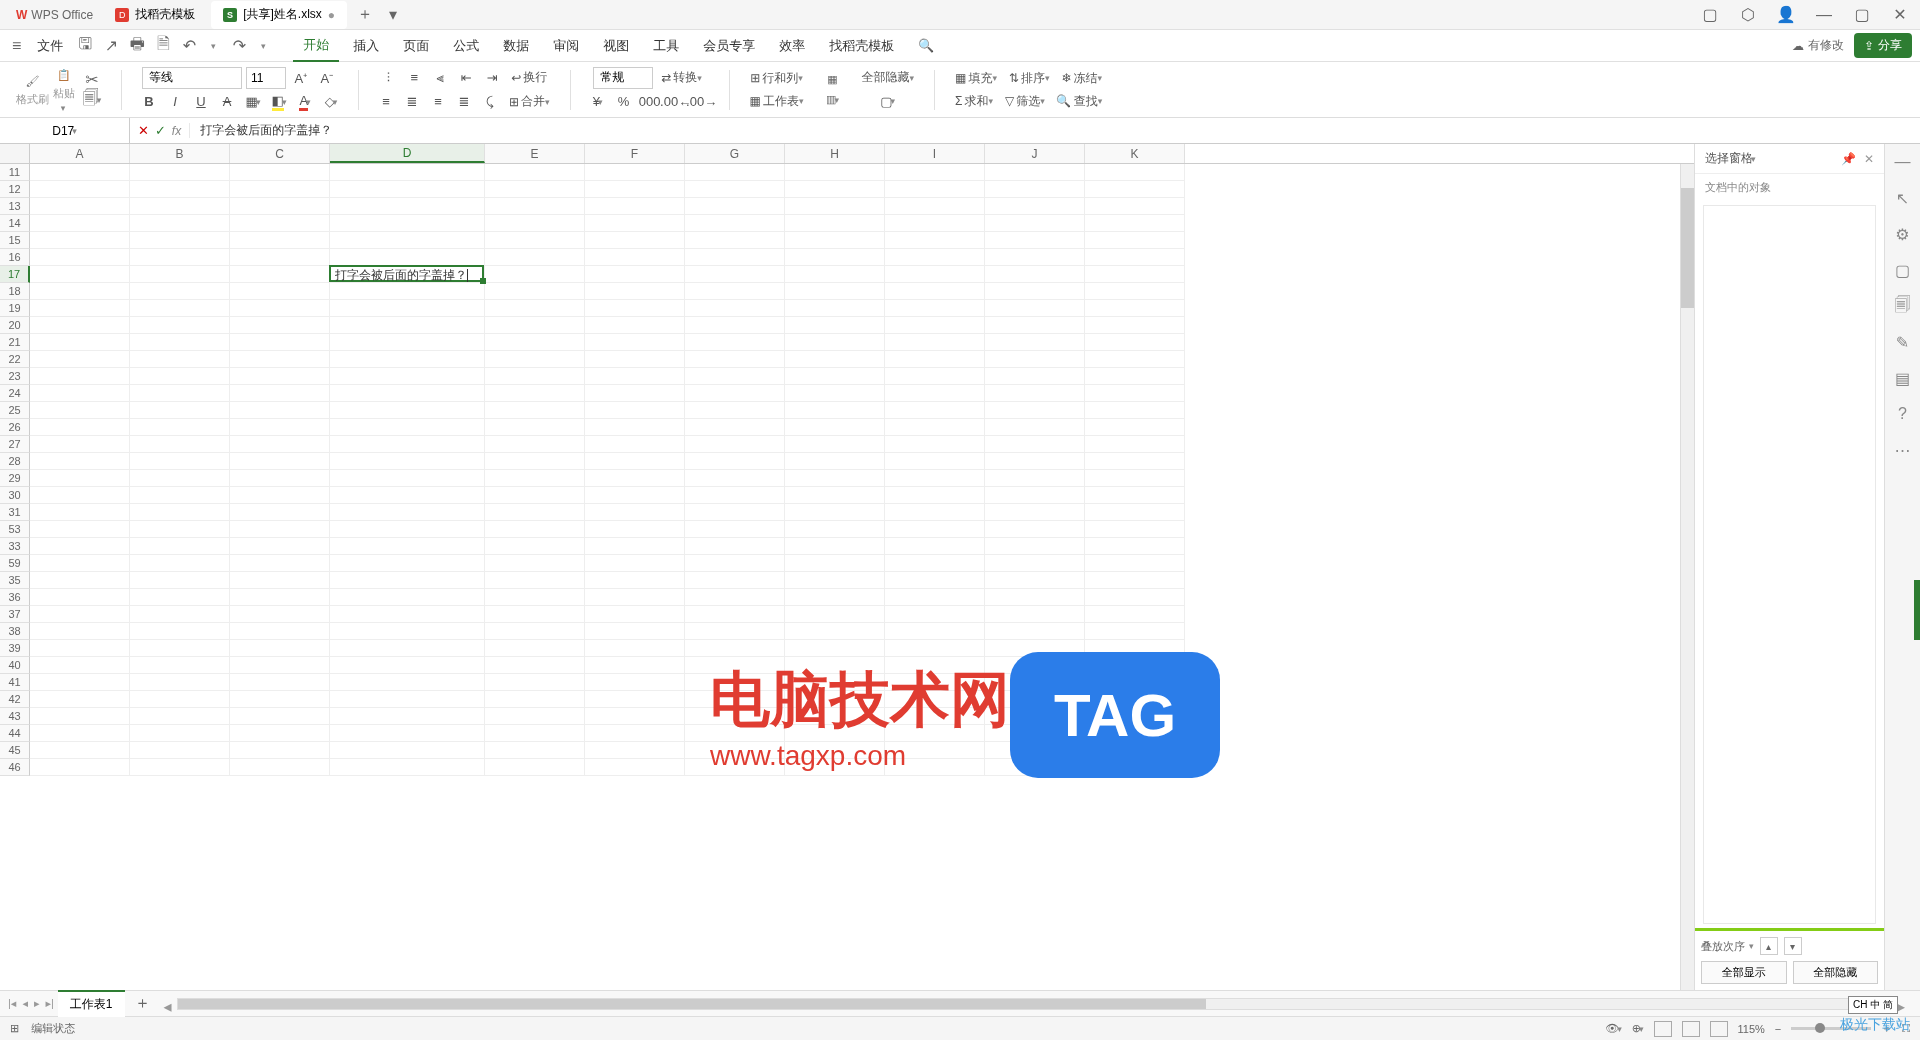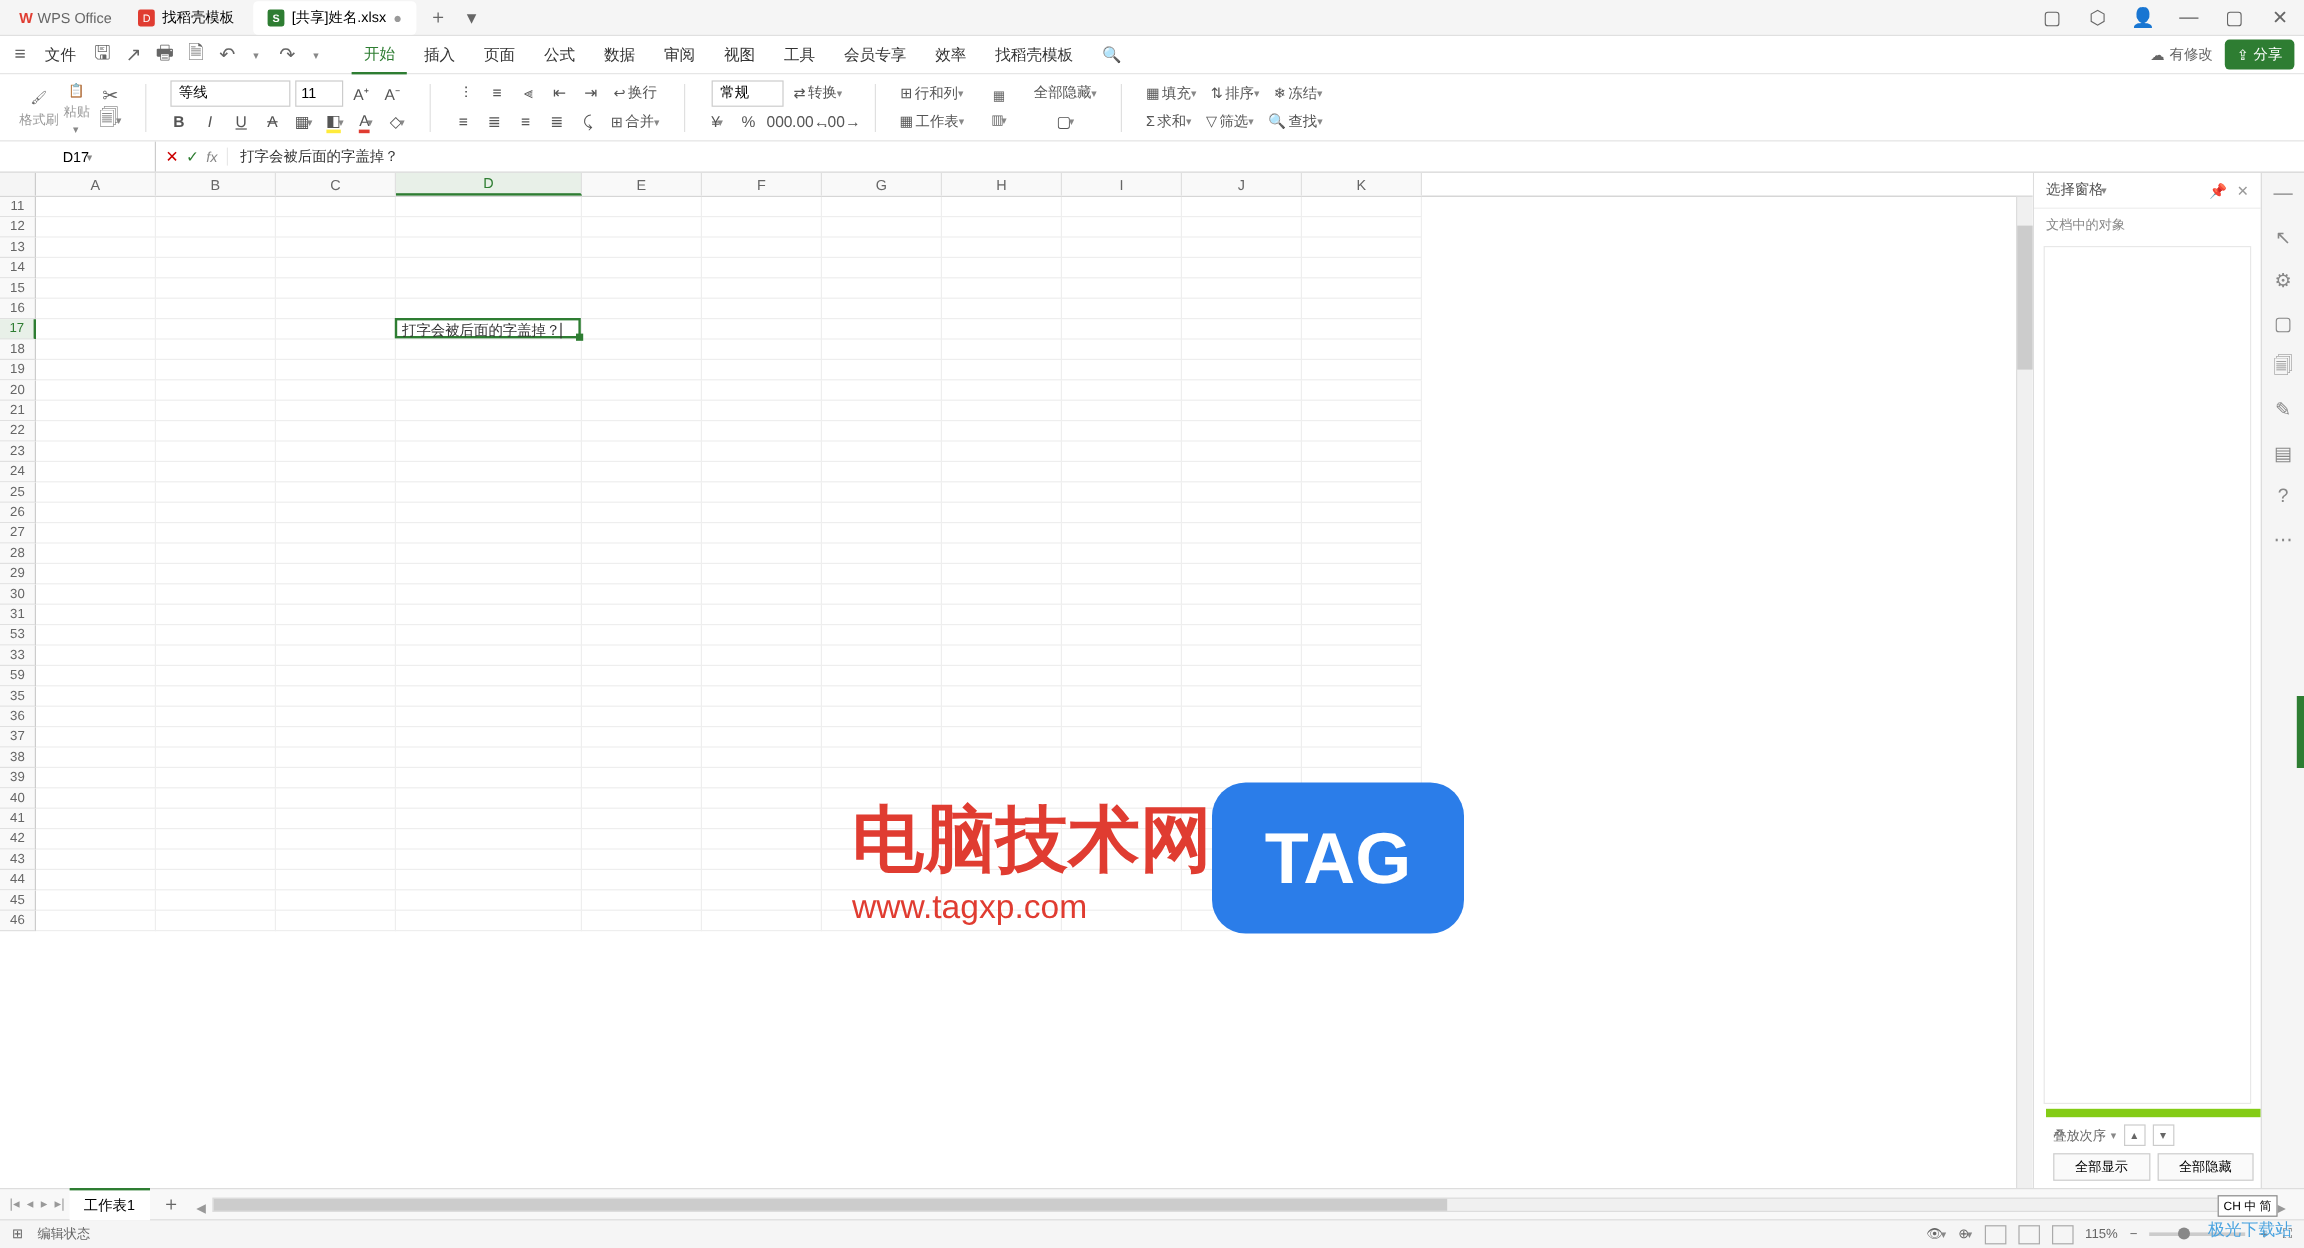--- a/index.html
+++ b/index.html
@@ -77,21 +77,21 @@
 .active-cell::after { content: ''; position: absolute; right: -4px; bottom: -4px; width: 6px; height: 6px; background: #2e7d32; }
 .active-text { position: absolute; font-size: 12px; padding: 0 3px; color: #333; }
 .active-cursor { display: inline-block; width: 1px; height: 13px; background: #333; vertical-align: middle; }
 
 
 .side-panel { width: 190px; background: #fff; border-left: 1px solid #ddd; display: flex; flex-direction: column; }
 .side-header { display: flex; align-items: center; padding: 6px 10px; font-size: 12px; color: #555; border-bottom: 1px solid #eee; }
 .side-header-right { margin-left: auto; display: flex; gap: 8px; color: #999; }
 .side-sub { padding: 6px 10px; font-size: 11px; color: #888; }
 .side-body { flex: 1; margin: 4px 8px; border: 1px solid #e8e8e8; background: #fff; }
-.side-footer { padding: 6px; border-top: 7px solid #84cc16; margin-left: 10px; }
+.side-footer { padding: 6px; border-top: 3px solid #84cc16; }
 .side-footer-row1 { display: flex; align-items: center; gap: 6px; font-size: 11px; color: #666; margin-bottom: 6px; }
 .side-footer-row2 { display: flex; gap: 6px; }
 .side-small-btn { flex: 1; border: 1px solid #ccc; padding: 3px; font-size: 11px; text-align: center; background: #fafafa; cursor: pointer; }
 .stepper-btn { width: 18px; height: 18px; border: 1px solid #ccc; display: flex; align-items: center; justify-content: center; cursor: pointer; font-size: 10px; }
 
 
 .icon-rail { width: 36px; background: #f5f5f5; border-left: 1px solid #ddd; display: flex; flex-direction: column; align-items: center; padding-top: 8px; gap: 16px; }
 .rail-icon { width: 20px; height: 20px; color: #888; cursor: pointer; display: flex; align-items: center; justify-content: center; }
 
 

